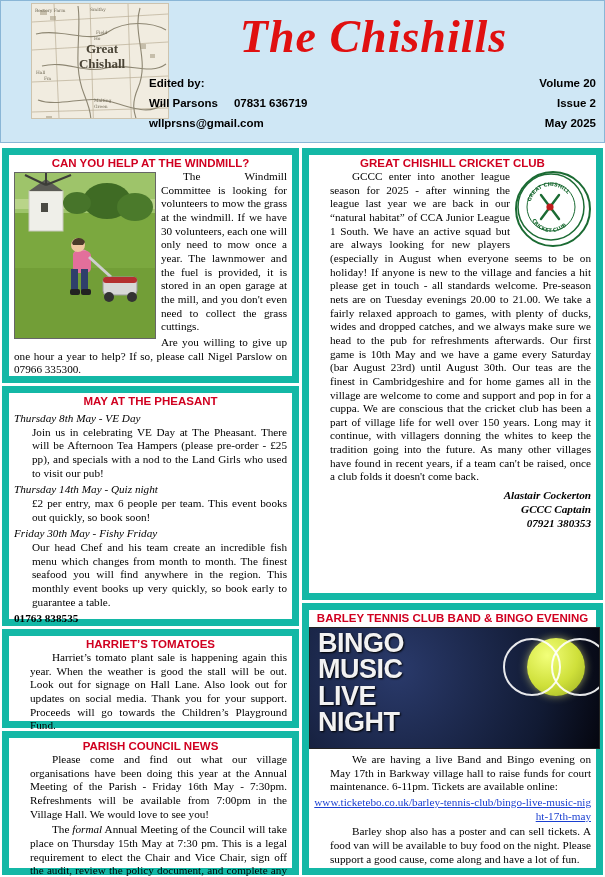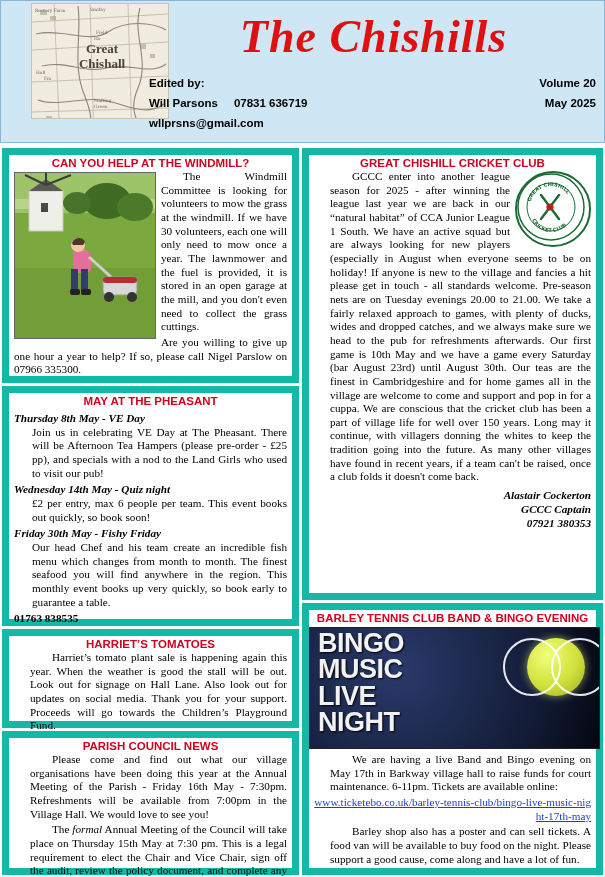--- a/index.html
+++ b/index.html
@@ -86,21 +86,21 @@
     border-radius:50%;
     background:#ffffff;
     border:2px solid #1b6b33;
     position:relative;
   }
   .crest svg{position:absolute;left:0;top:0;}
   .sig{text-align:right;font-weight:bold;font-style:italic;margin-top:4px;line-height:1.25;}
 
   
   #pheasant{left:2px;top:386px;width:297px;height:240px;}
-  .evt{font-weight:bold;font-style:italic;margin-top:3px;}
+  .evt{font-weight:normal;font-style:italic;margin-top:3px;}
   .evtbody{padding-left:18px;text-align:justify;line-height:1.22;}
   .tel{text-align:left;font-weight:bold;padding-right:4px;margin-top:3px;}
 
   
   #tomatoes{left:2px;top:629px;width:297px;height:99px;}
 
   
   #parish{left:2px;top:731px;width:297px;height:144px;}
 
   
@@ -191,20 +191,21 @@
       <div>
         <span>Will Parsons</span>
         &nbsp;&nbsp;&nbsp;
         <span>07831 636719</span>
       </div>
       <div>wllprsns@gmail.com</div>
     </div>
 
     <div class="volume">
       <div>Volume 20</div>
+      <div>Issue 2</div>
       <div>May 2025</div>
     </div>
   </div>
 
   <div class="box" id="windmill">
     <div class="boxhead">CAN YOU HELP AT THE WINDMILL?</div>
     <div class="body">
       <div class="mill-photo">
         <svg width="140" height="165" viewBox="0 0 140 165">
           <rect width="140" height="165" fill="#7ba83f"></rect>
@@ -285,21 +286,21 @@
   </div>
 
   <div class="box" id="pheasant">
     <div class="boxhead">MAY AT THE PHEASANT</div>
     <div class="body" style="padding-top:1px;">
       <div>
         <div class="evt">Thursday 8th May - VE Day</div>
         <div class="evtbody">Join us in celebrating VE Day at The Pheasant. There will be Afternoon Tea Hampers (please pre-order - £25 pp), and specials with a nod to the Land Girls who used to visit our pub!</div>
       </div>
       <div>
-        <div class="evt">Wednesday 14th May - Quiz night</div>
+        <div class="evt">Thursday 14th May - Quiz night</div>
         <div class="evtbody">£2 per entry, max 6 people per team. This event books out quickly, so book soon!</div>
       </div>
       <div>
         <div class="evt">Friday 30th May - Fishy Friday</div>
         <div class="evtbody">Our head Chef and his team create an incredible fish menu which changes from month to month. The finest seafood you will find anywhere in the region. This monthly event books up very quickly, so book early to guarantee a table.</div>
       </div>
       <div class="tel">01763 838535</div>
     </div>
   </div>
 

